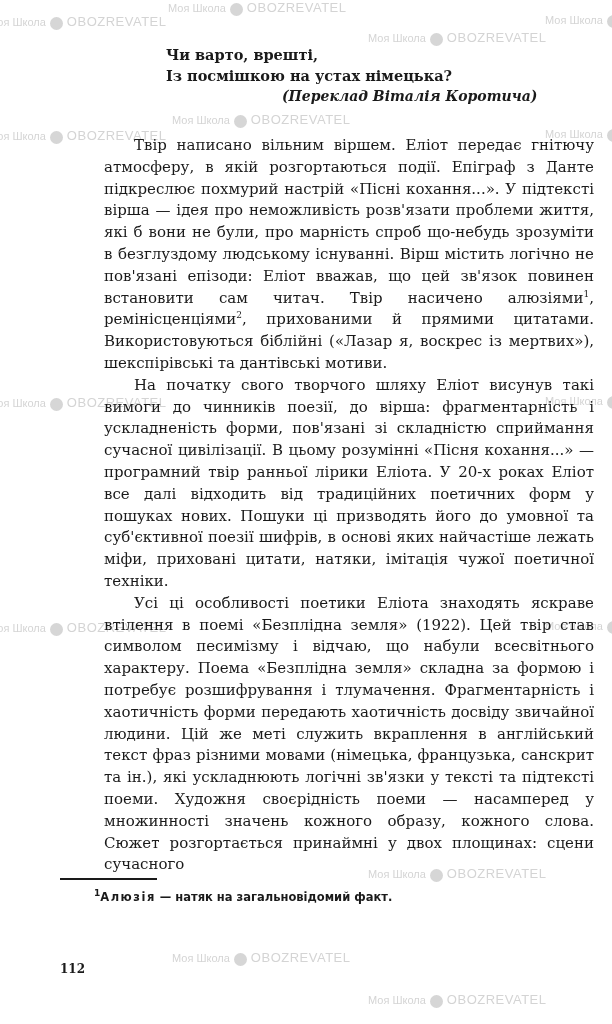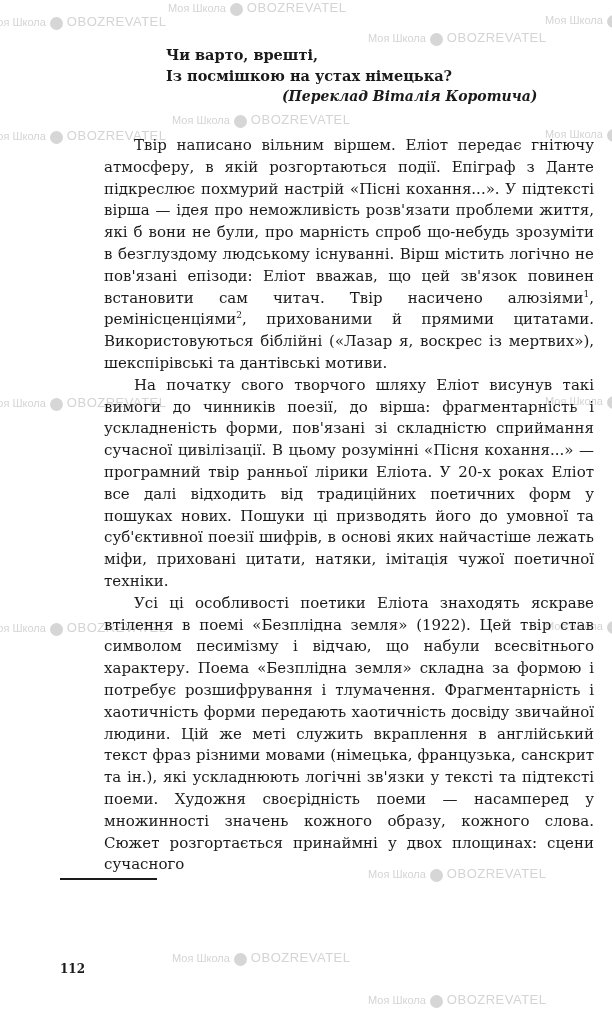--- a/index.html
+++ b/index.html
@@ -49,16 +49,17 @@
   </div>
 
   <div class="body-text">
     <p><span>Твір написано вільним віршем. Еліот передає гнітючу атмосферу, в якій розгортаються події. Епіграф з Данте підкреслює похмурий настрій «Пісні кохання...». У підтексті вірша — ідея про неможливість розв'язати проблеми життя, які б вони не були, про марність спроб що-небудь зрозуміти в безглуздому людському існуванні. Вірш містить логічно не пов'язані епізоди: Еліот вважав, що цей зв'язок повинен встановити сам читач. Твір насичено алюзіями</span><sup>1</sup><span>, ремінісценціями</span><sup>2</sup><span>, прихованими й прямими цитатами. Використовуються біблійні («Лазар я, воскрес із мертвих»), шекспірівські та дантівські мотиви.</span></p>
     <p>На початку свого творчого шляху Еліот висунув такі вимоги до чинників поезії, до вірша: фрагментарність і ускладненість форми, пов'язані зі складністю сприймання сучасної цивілізації. В цьому розумінні «Пісня кохання...» — програмний твір ранньої лірики Еліота. У 20-х роках Еліот все далі відходить від традиційних поетичних форм у пошуках нових. Пошуки ці призводять його до умовної та суб'єктивної поезії шифрів, в основі яких найчастіше лежать міфи, приховані цитати, натяки, імітація чужої поетичної техніки.</p>
     <p>Усі ці особливості поетики Еліота знаходять яскраве втілення в поемі «Безплідна земля» (1922). Цей твір став символом песимізму і відчаю, що набули всесвітнього характеру. Поема «Безплідна земля» складна за формою і потребує розшифрування і тлумачення. Фрагментарність і хаотичність форми передають хаотичність досвіду звичайної людини. Цій же меті служить вкраплення в англійський текст фраз різними мовами (німецька, французька, санскрит та ін.), які ускладнюють логічні зв'язки у тексті та підтексті поеми. Художня своєрідність поеми — насамперед у множинності значень кожного образу, кожного слова. Сюжет розгортається принаймні у двох площинах: сцени сучасного</p>
   </div>
 
   <div class="fn-rule"></div>
   <div class="footnotes">
+    <p><sup>1</sup><span class="spaced">Алюзія</span><span> — натяк на загальновідомий факт.</span></p>
   </div>
 
   <div class="page-number">112</div>
 </div>
 
 </body></html>

